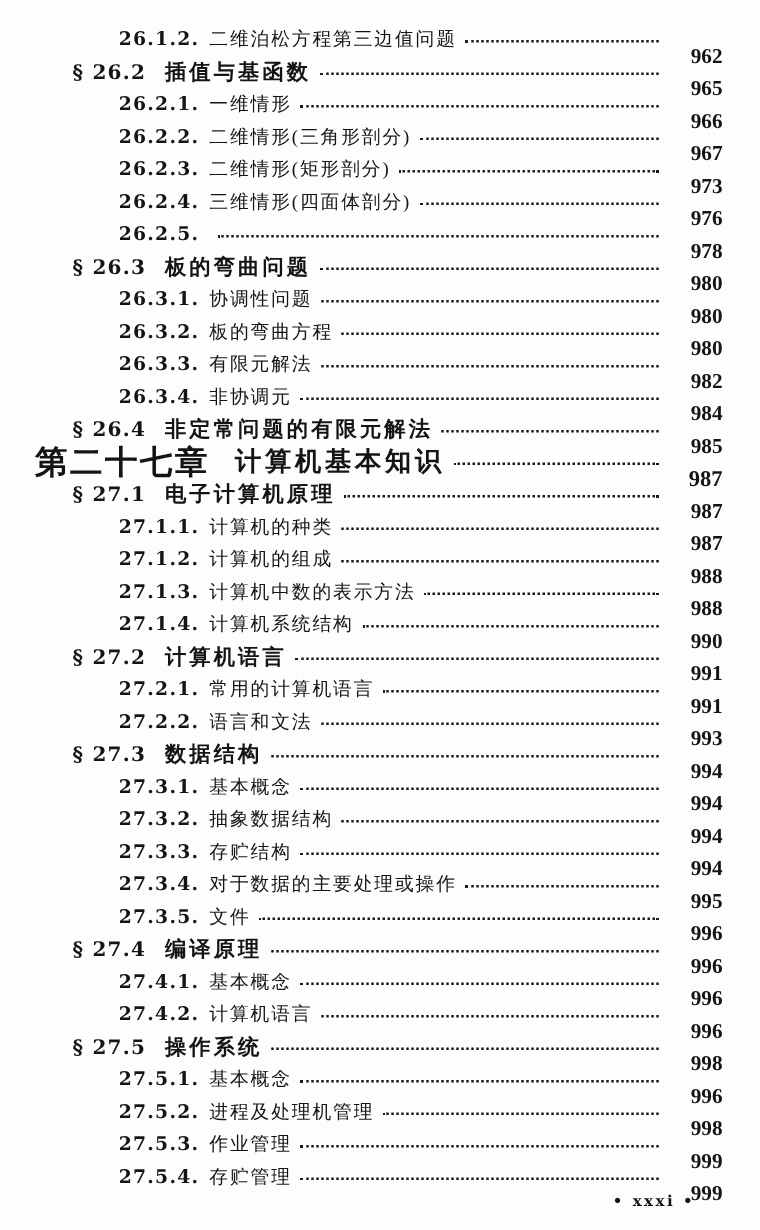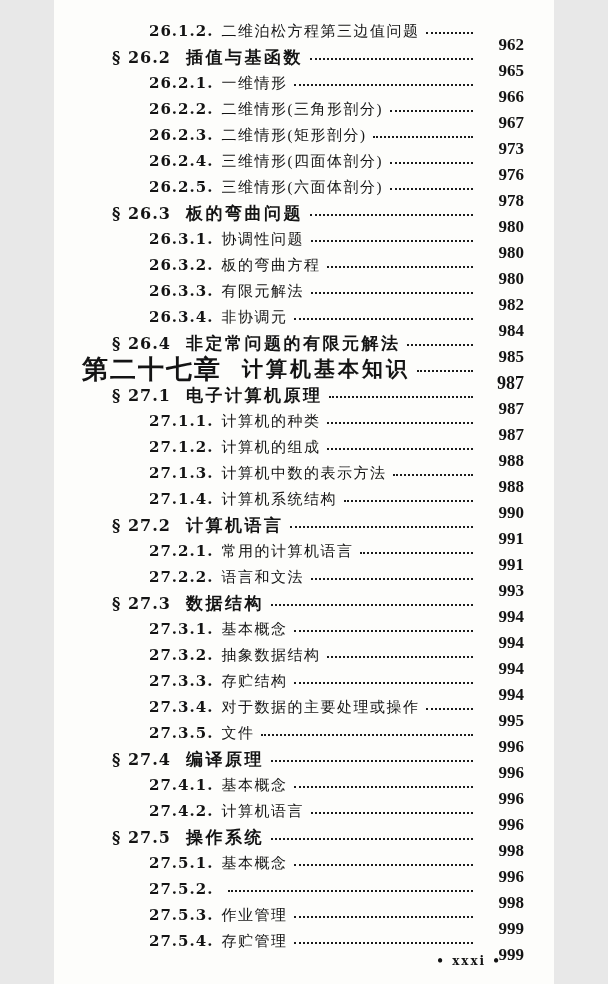--- a/index.html
+++ b/index.html
@@ -2,21 +2,21 @@
 <html><head>
 <meta charset="utf-8">
 <style>
   html, body {
     margin: 0;
     padding: 0;
     background: #e8e8e8;
   }
   .page {
     position: relative;
-    width: 500px;
+    width: 608px;
     height: 984px;
     margin: 0 auto;
     background: #fdfdfb;
     color: #141414;
     font-family: "Liberation Serif", "DejaVu Serif", serif;
     overflow: hidden;
     box-sizing: border-box;
   }
   .toc-list {
     position: absolute;
@@ -124,21 +124,20 @@
         <span class="pagenum">973</span>
       </div>
       <div class="row lv-sub">
         <span class="label">26.2.4.</span>
         <span class="title">三维情形(四面体剖分)</span>
         <span class="leader"></span>
         <span class="pagenum">976</span>
       </div>
       <div class="row lv-sub">
         <span class="label">26.2.5.</span>
-        <span class="title">三维情形(六面体剖分)</span>
         <span class="leader"></span>
         <span class="pagenum">978</span>
       </div>
       <div class="row lv-section">
         <span class="label">§ 26.3</span>
         <span class="title">板的弯曲问题</span>
         <span class="leader"></span>
         <span class="pagenum">980</span>
       </div>
       <div class="row lv-sub">
@@ -286,20 +285,21 @@
         <span class="pagenum">998</span>
       </div>
       <div class="row lv-sub">
         <span class="label">27.5.1.</span>
         <span class="title">基本概念</span>
         <span class="leader"></span>
         <span class="pagenum">996</span>
       </div>
       <div class="row lv-sub">
         <span class="label">27.5.2.</span>
+        <span class="title">进程及处理机管理</span>
         <span class="leader"></span>
         <span class="pagenum">998</span>
       </div>
       <div class="row lv-sub">
         <span class="label">27.5.3.</span>
         <span class="title">作业管理</span>
         <span class="leader"></span>
         <span class="pagenum">999</span>
       </div>
       <div class="row lv-sub">

